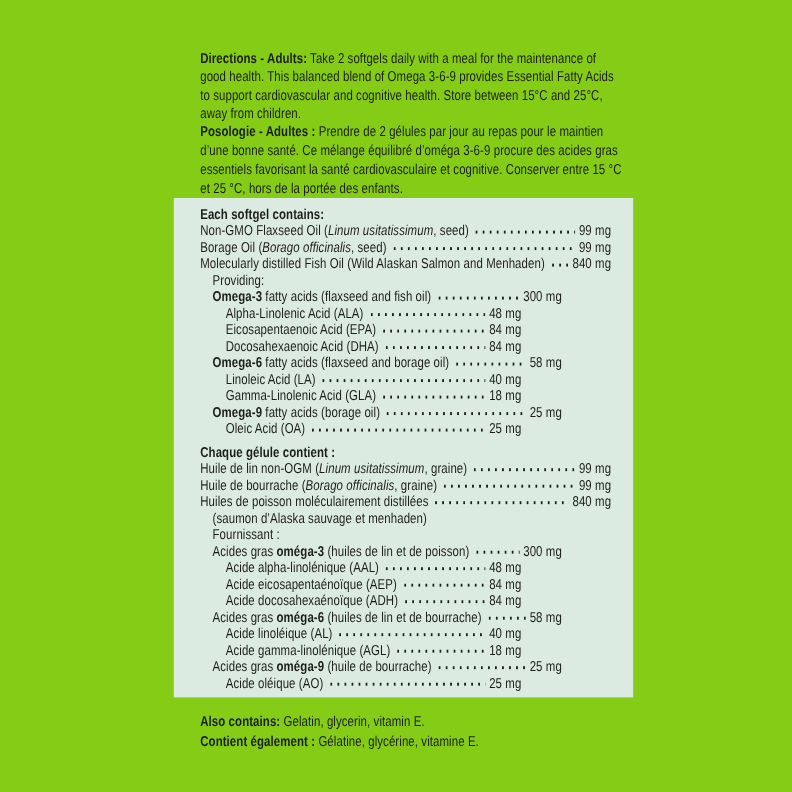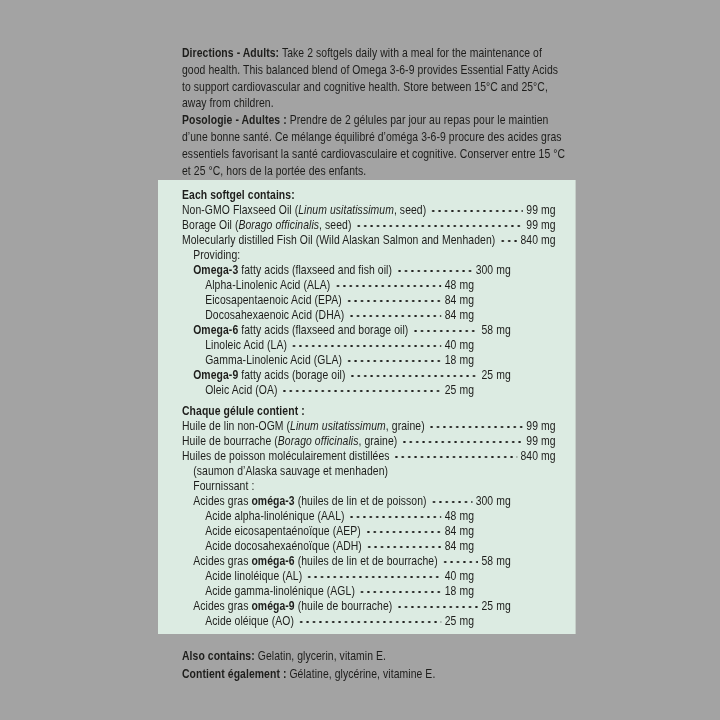--- a/index.html
+++ b/index.html
@@ -6,21 +6,21 @@
   * { box-sizing: border-box; margin: 0; padding: 0; }
   html, body { background: #ffffff; }
   body {
     font-family: "Liberation Sans", "DejaVu Sans", sans-serif;
     -webkit-font-smoothing: antialiased;
   }
   .sheet {
     position: relative;
     width: 720px;
     height: 720px;
-    background: #a3a3a3;
+    background: #84cc16;
     overflow: hidden;
   }
   
   .content {
     position: absolute;
     left: 158px;
     top: 45px;
     width: 522px;
     transform: scaleX(0.8);
     transform-origin: 0 0;

